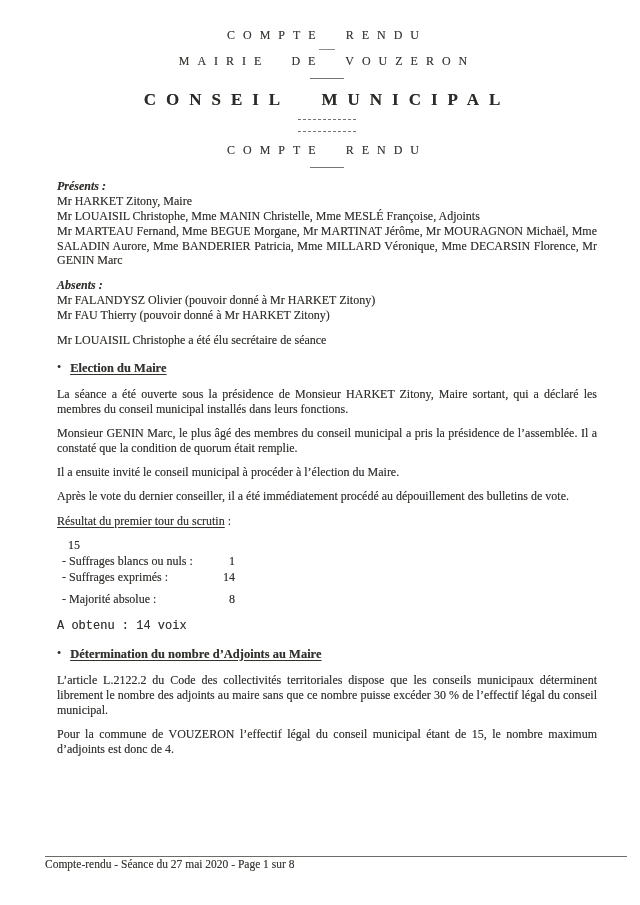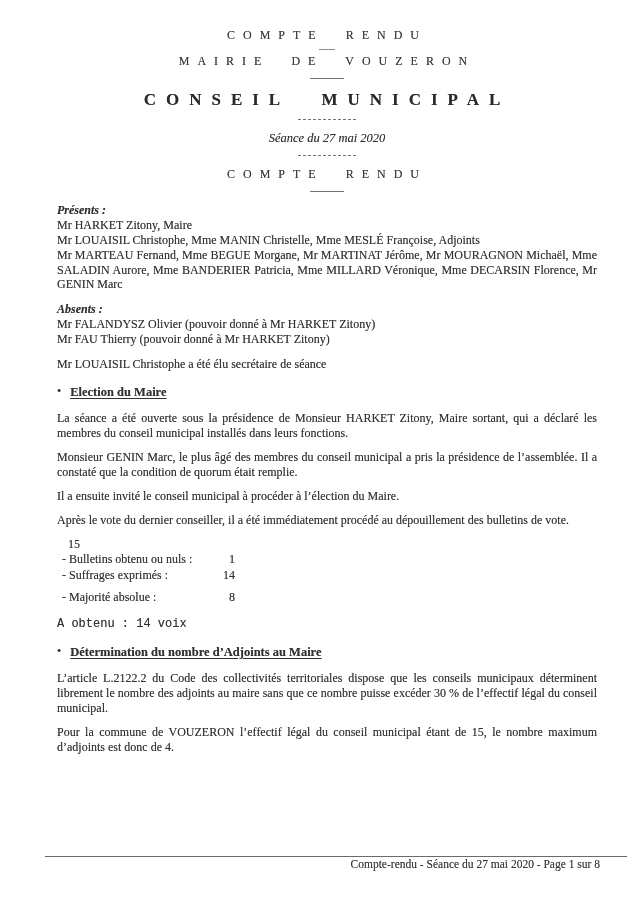--- a/index.html
+++ b/index.html
@@ -69,40 +69,38 @@
 
   .proclaim { font-weight: bold; margin: 0 0 4px; text-align: justify; }
 
   
   .footer {
     position: absolute;
     left: 45px;
     top: 852px;
     width: 582px;
     border-top: 1.2px solid #6e6b67;
-    text-align: right;
     font-size: 11.5px;
     padding: 1px 27px 0 0;
     color: #3a3835;
   }
 </style>
 </head>
 <body>
 
 <div class="page">
   <div class="content">
 
     <div class="hdr">
       <div class="hdr-spaced">COMPTE RENDU</div>
       <hr class="rule rule-tiny">
       <div class="hdr-spaced">MAIRIE DE VOUZERON</div>
       <hr class="rule rule-short">
       <div class="hdr-conseil">CONSEIL MUNICIPAL</div>
       <hr class="rule rule-dash">
-      <div class="hdr-seance">Séance du 27 mai 2020</div>
       <hr class="rule rule-dash">
       <div class="hdr-spaced">COMPTE RENDU</div>
       <hr class="rule rule-short">
     </div>
 
     <div class="bodytext">
 
       <div class="block">
         <p class="line label-bi">Présents :</p>
         <p class="line">Mr HARKET Zitony, Maire</p>
@@ -121,27 +119,28 @@
       <div class="sec-head">
         <span class="bullet">•</span>
         <span class="sec-title">Election du Maire</span>
       </div>
 
       <p class="para">La séance a été ouverte sous la présidence de Monsieur HARKET Zitony, Maire sortant, qui a déclaré les membres du conseil municipal installés dans leurs fonctions.</p>
       <p class="para">Monsieur GENIN Marc, le plus âgé des membres du conseil municipal a pris la présidence de l’assemblée. Il a constaté que la condition de quorum était remplie.</p>
       <p class="para">Il a ensuite invité le conseil municipal à procéder à l’élection du Maire.</p>
       <p class="para">Après le vote du dernier conseiller, il a été immédiatement procédé au dépouillement des bulletins de vote.</p>
 
+      <p class="line scrutin-head"><span class="u">Résultat du premier tour du scrutin</span><span> :</span></p>
 
       <div>
         <div class="res-row">
           <span class="res-val">15</span>
         </div>
         <div class="res-row">
-          <span class="res-label">- Bulletins obtenu ou nuls :</span>
+          <span class="res-label">- Suffrages blancs ou nuls :</span>
           <span class="res-val">1</span>
         </div>
         <div class="res-row">
           <span class="res-label">- Suffrages exprimés :</span>
           <span class="res-val">14</span>
         </div>
         <div class="res-row gap">
           <span class="res-label">- Majorité absolue :</span>
           <span class="res-val">8</span>
         </div>

